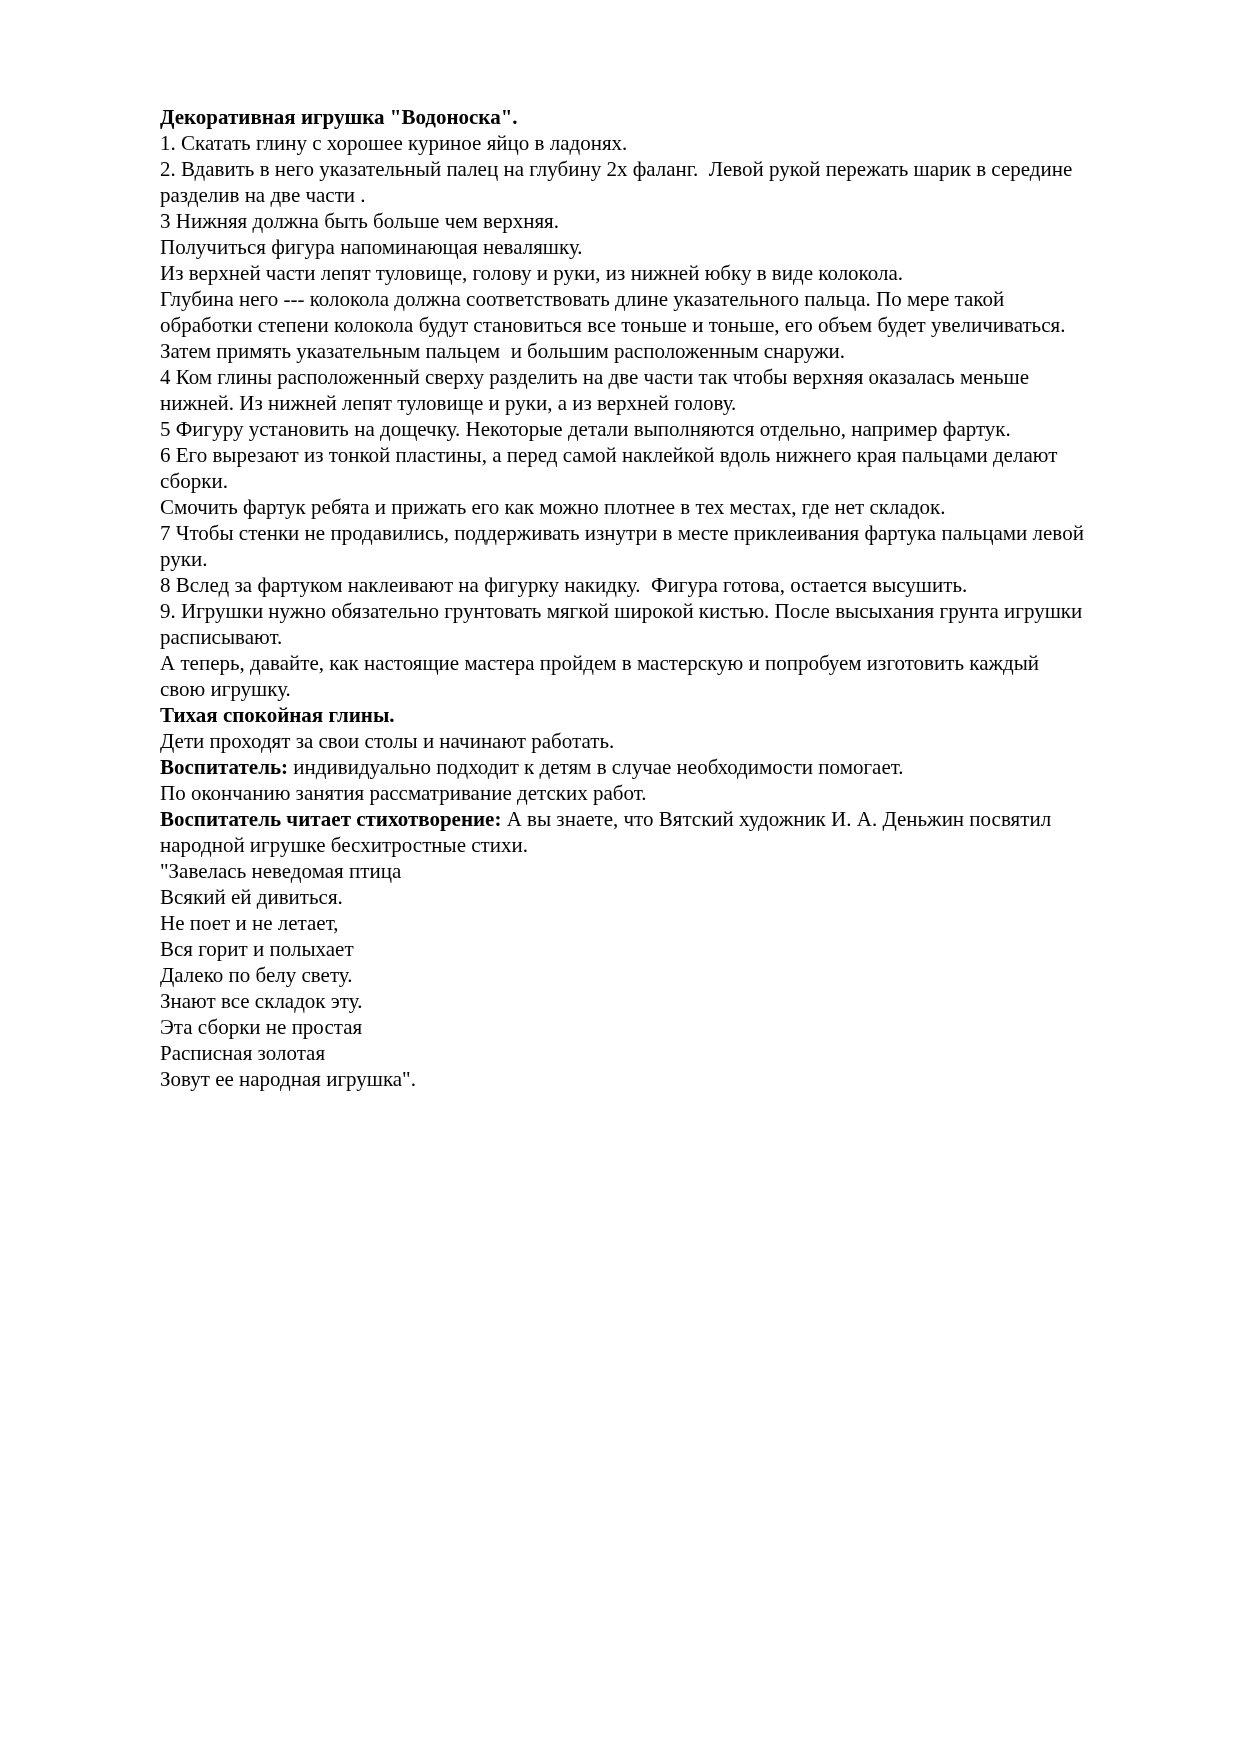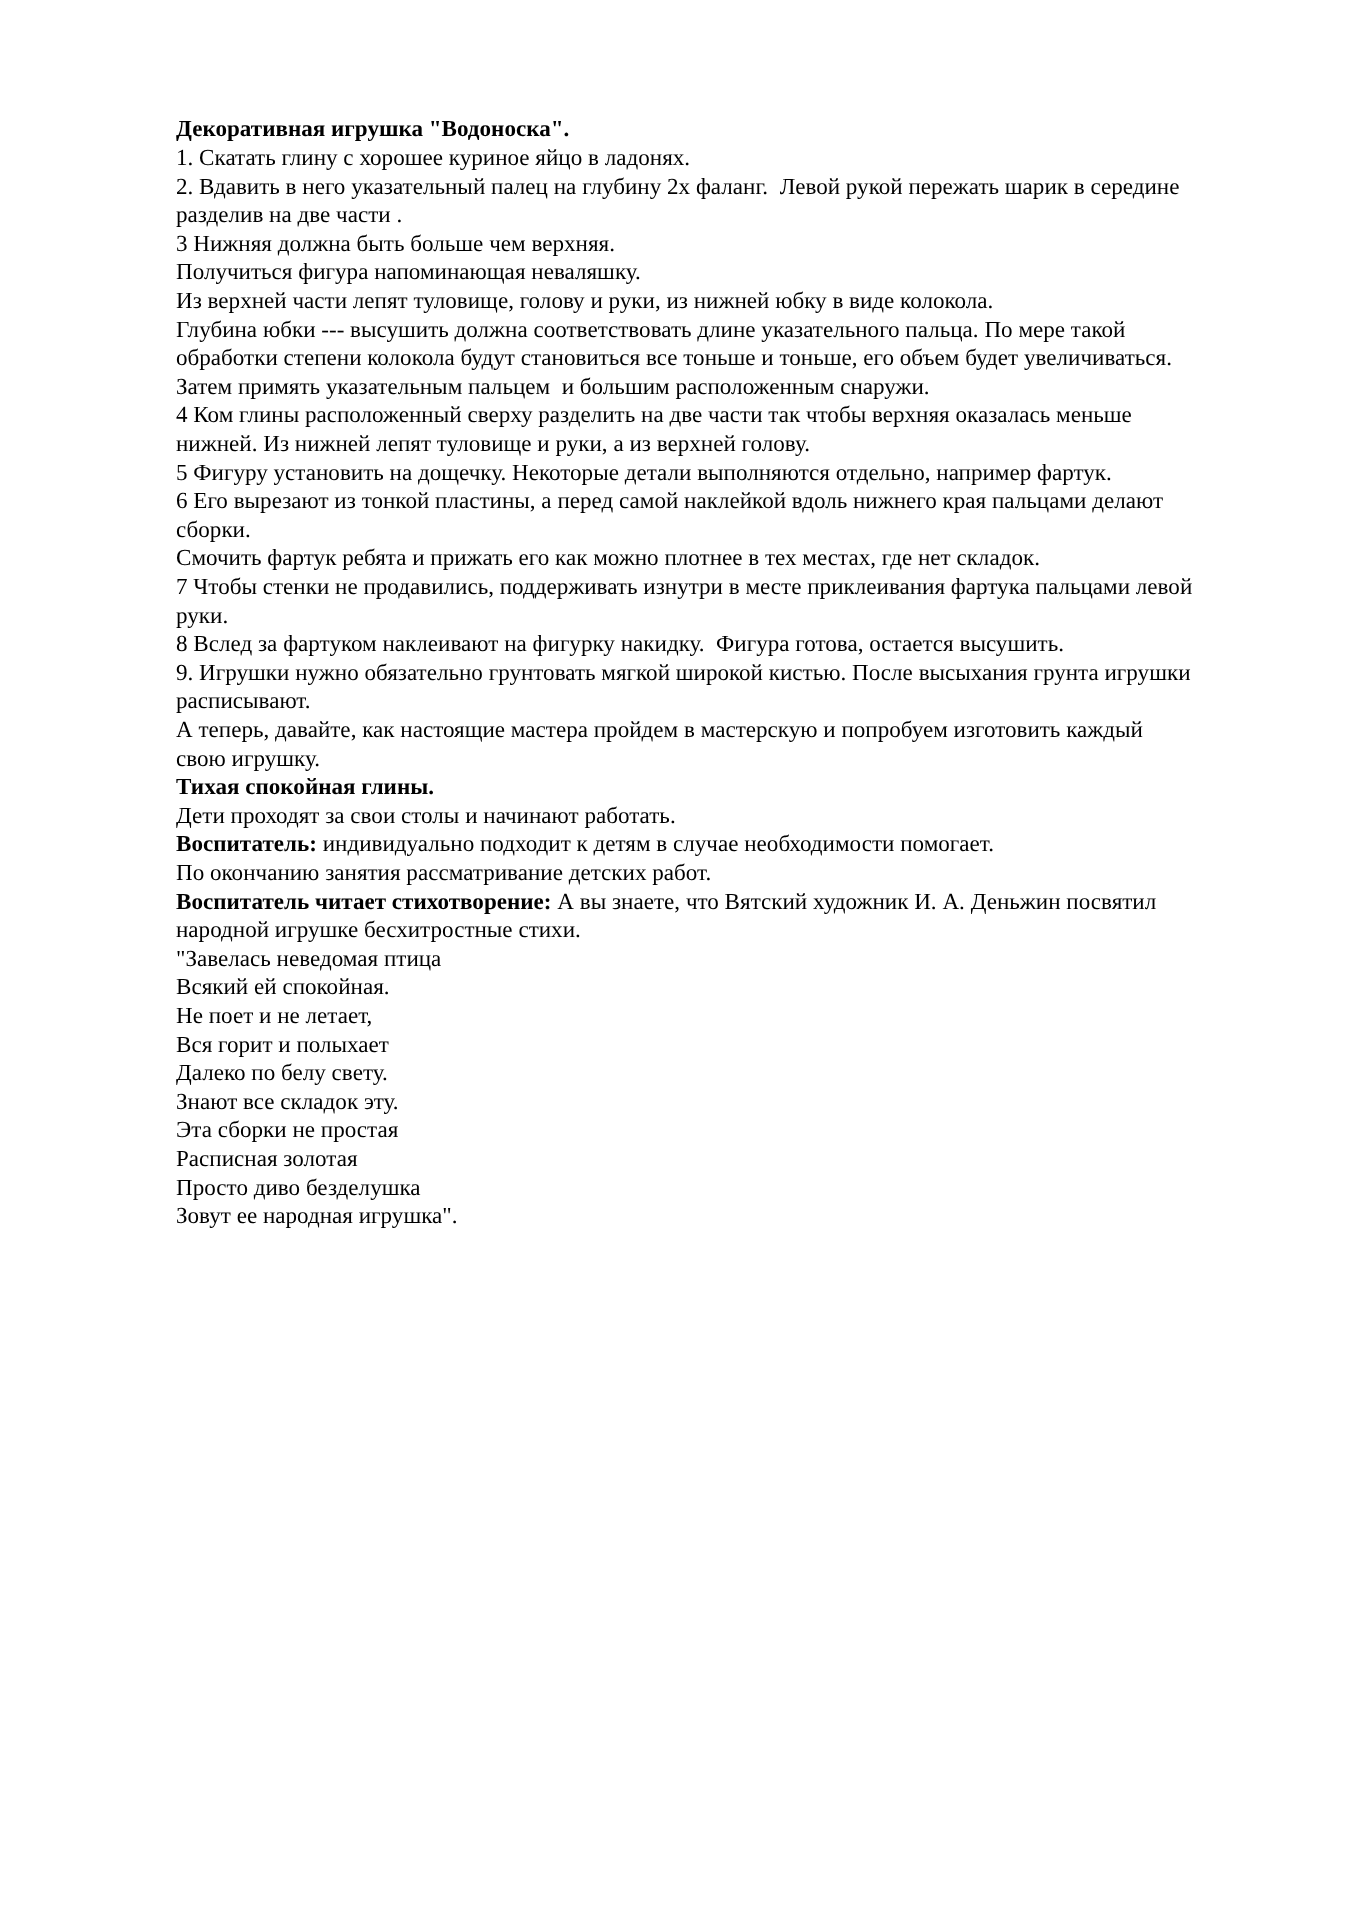--- a/index.html
+++ b/index.html
@@ -38,39 +38,38 @@
 <body>
 
 <div class="page">
   <div class="text-block" id="paragraph-container">
       <p><span class="run-bold">Декоративная игрушка "Водоноска".</span></p>
       <p><span>1. Скатать глину с хорошее куриное яйцо в ладонях.</span></p>
       <p><span>2. Вдавить в него указательный палец на глубину 2х фаланг.  Левой рукой пережать шарик в середине разделив на две части .</span></p>
       <p><span>3 Нижняя должна быть больше чем верхняя.</span></p>
       <p><span>Получиться фигура напоминающая неваляшку.</span></p>
       <p><span>Из верхней части лепят туловище, голову и руки, из нижней юбку в виде колокола.</span></p>
-      <p><span>Глубина юбки --- высушить должна соответствовать длине указательного пальца. По мере такой обработки степени колокола будут становиться все тоньше и тоньше, его объем будет увеличиваться.</span></p>
+      <p><span>Глубина него --- колокола должна соответствовать длине указательного пальца. По мере такой обработки степени колокола будут становиться все тоньше и тоньше, его объем будет увеличиваться.</span></p>
       <p><span>Затем примять указательным пальцем  и большим расположенным снаружи.</span></p>
       <p><span>4 Ком глины расположенный сверху разделить на две части так чтобы верхняя оказалась меньше нижней. Из нижней лепят туловище и руки, а из верхней голову.</span></p>
       <p><span>5 Фигуру установить на дощечку. Некоторые детали выполняются отдельно, например фартук.</span></p>
       <p><span>6 Его вырезают из тонкой пластины, а перед самой наклейкой вдоль нижнего края пальцами делают сборки.</span></p>
       <p><span>Смочить фартук ребята и прижать его как можно плотнее в тех местах, где нет складок.</span></p>
       <p><span>7 Чтобы стенки не продавились, поддерживать изнутри в месте приклеивания фартука пальцами левой руки.</span></p>
       <p><span>8 Вслед за фартуком наклеивают на фигурку накидку.  Фигура готова, остается высушить.</span></p>
       <p><span>9. Игрушки нужно обязательно грунтовать мягкой широкой кистью. После высыхания грунта игрушки расписывают.</span></p>
       <p><span>А теперь, давайте, как настоящие мастера пройдем в мастерскую и попробуем изготовить каждый свою игрушку.</span></p>
       <p><span class="run-bold">Тихая спокойная глины.</span></p>
       <p><span>Дети проходят за свои столы и начинают работать.</span></p>
       <p><span class="run-bold">Воспитатель:</span><span> индивидуально подходит к детям в случае необходимости помогает.</span></p>
       <p><span>По окончанию занятия рассматривание детских работ.</span></p>
       <p><span class="run-bold">Воспитатель читает стихотворение:</span><span> А вы знаете, что Вятский художник И. А. Деньжин посвятил народной игрушке бесхитростные стихи.</span></p>
       <p><span>"Завелась неведомая птица</span></p>
-      <p><span>Всякий ей спокойная.</span></p>
+      <p><span>Всякий ей дивиться.</span></p>
       <p><span>Не поет и не летает,</span></p>
       <p><span>Вся горит и полыхает</span></p>
       <p><span>Далеко по белу свету.</span></p>
       <p><span>Знают все складок эту.</span></p>
       <p><span>Эта сборки не простая</span></p>
       <p><span>Расписная золотая</span></p>
-      <p><span>Просто диво безделушка</span></p>
       <p><span>Зовут ее народная игрушка".</span></p>
     </div>
 </div>
 
 </body></html>

